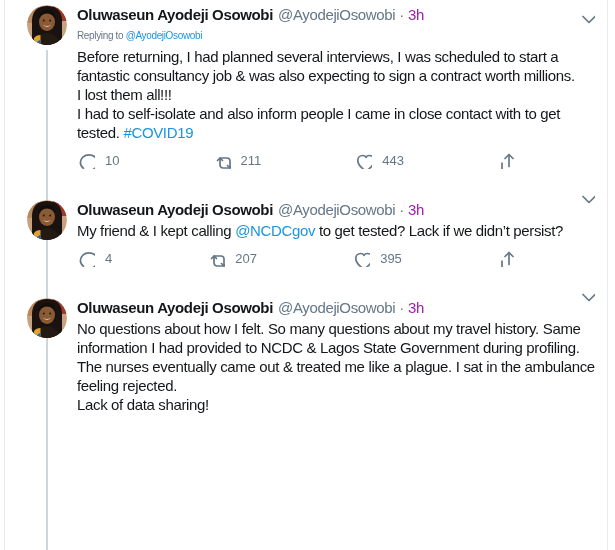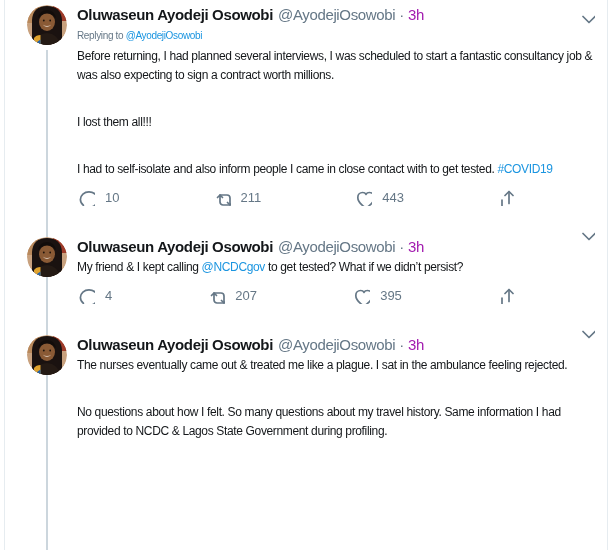--- a/index.html
+++ b/index.html
@@ -43,23 +43,23 @@
     display:flex; align-items:baseline;
     font-size:15px; line-height:19px; white-space:nowrap; overflow:hidden;
   }
   .author { font-weight:700; color:#14171a; cursor:pointer; }
   .handle { color:#657786; margin-left:5px; cursor:pointer; }
   .sep    { color:#657786; margin:0 4px; }
   .time   { color:#a21caf; cursor:pointer; }
   .replying { font-size:10px; line-height:19px; color:#657786; margin-top:2px; }
   .content p {
     margin:2px 0 0 0;
-    font-size:12px; line-height:19px; color:#14171a;
-  }
-  .content p + p { margin-top:28px; }
+    font-size:15px; line-height:19px; color:#14171a;
+  }
+  .content p + p { margin-top:0; }
   .link { color:#1b95e0; cursor:pointer; }
   .caret-btn {
     position:absolute; top:7px; right:12px;
     width:18px; height:18px; cursor:pointer; color:#657786;
   }
   .actions {
     display:flex; justify-content:space-between; align-items:center;
     max-width:438px; margin-top:7px; height:22px;gap:43px;
   }
   .action {
@@ -190,21 +190,21 @@
         </svg>
       </div>
     </div>
     <div class="content">
       <div class="header">
         <span class="author">Oluwaseun Ayodeji Osowobi</span>
         <span class="handle">@AyodejiOsowobi</span>
         <span class="sep">·</span>
         <span class="time">3h</span>
       </div>
-      <p><span>My friend &amp; I kept calling </span><span class="link">@NCDCgov</span><span> to get tested? What if we didn’t persist?</span></p>
+      <p><span>My friend &amp; I kept calling </span><span class="link">@NCDCgov</span><span> to get tested? Lack if we didn’t persist?</span></p>
       <div class="actions">
         <div class="action">
           <svg class="ic">
               <use href="#ic-reply"></use>
             </svg>
           <span>4</span>
         </div>
         <div class="action">
           <svg class="ic">
               <use href="#ic-retweet"></use>
@@ -241,22 +241,23 @@
         </svg>
       </div>
     </div>
     <div class="content">
       <div class="header">
         <span class="author">Oluwaseun Ayodeji Osowobi</span>
         <span class="handle">@AyodejiOsowobi</span>
         <span class="sep">·</span>
         <span class="time">3h</span>
       </div>
+      <p><span>No questions about how I felt. So many questions about my travel history. Same information I had provided to NCDC &amp; Lagos State Government during profiling.</span></p>
       <p><span>The nurses eventually came out &amp; treated me like a plague. I sat in the ambulance feeling rejected.</span></p>
-      <p><span>No questions about how I felt. So many questions about my travel history. Same information I had provided to NCDC &amp; Lagos State Government during profiling.</span></p>
+      <p><span>Lack of data sharing!</span></p>
     </div>
     <div class="caret-btn">
       <svg class="ic">
           <use href="#ic-caret"></use>
         </svg>
     </div>
   </article>
 </div>
 
 </body></html>

